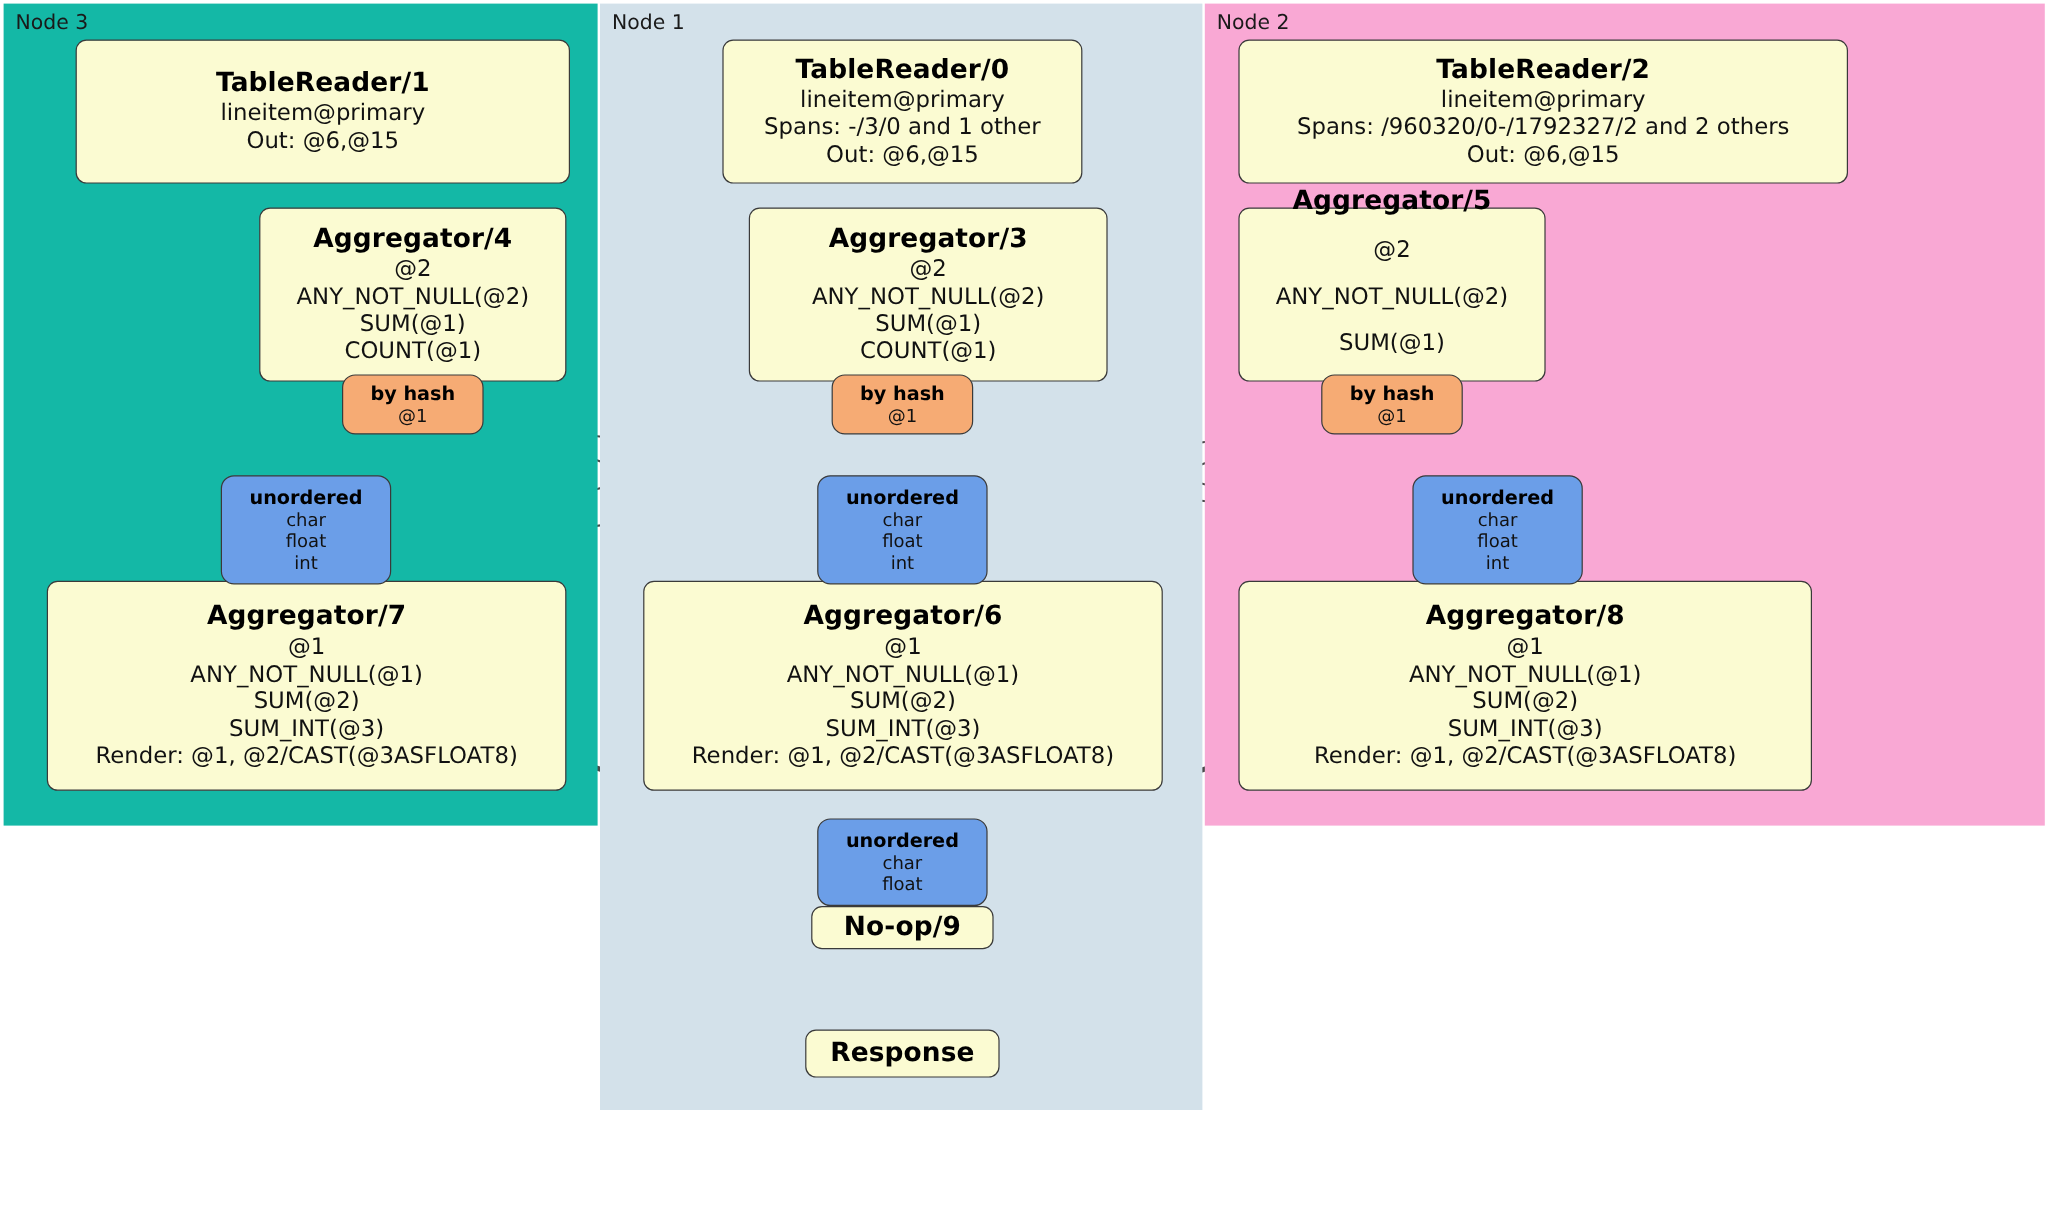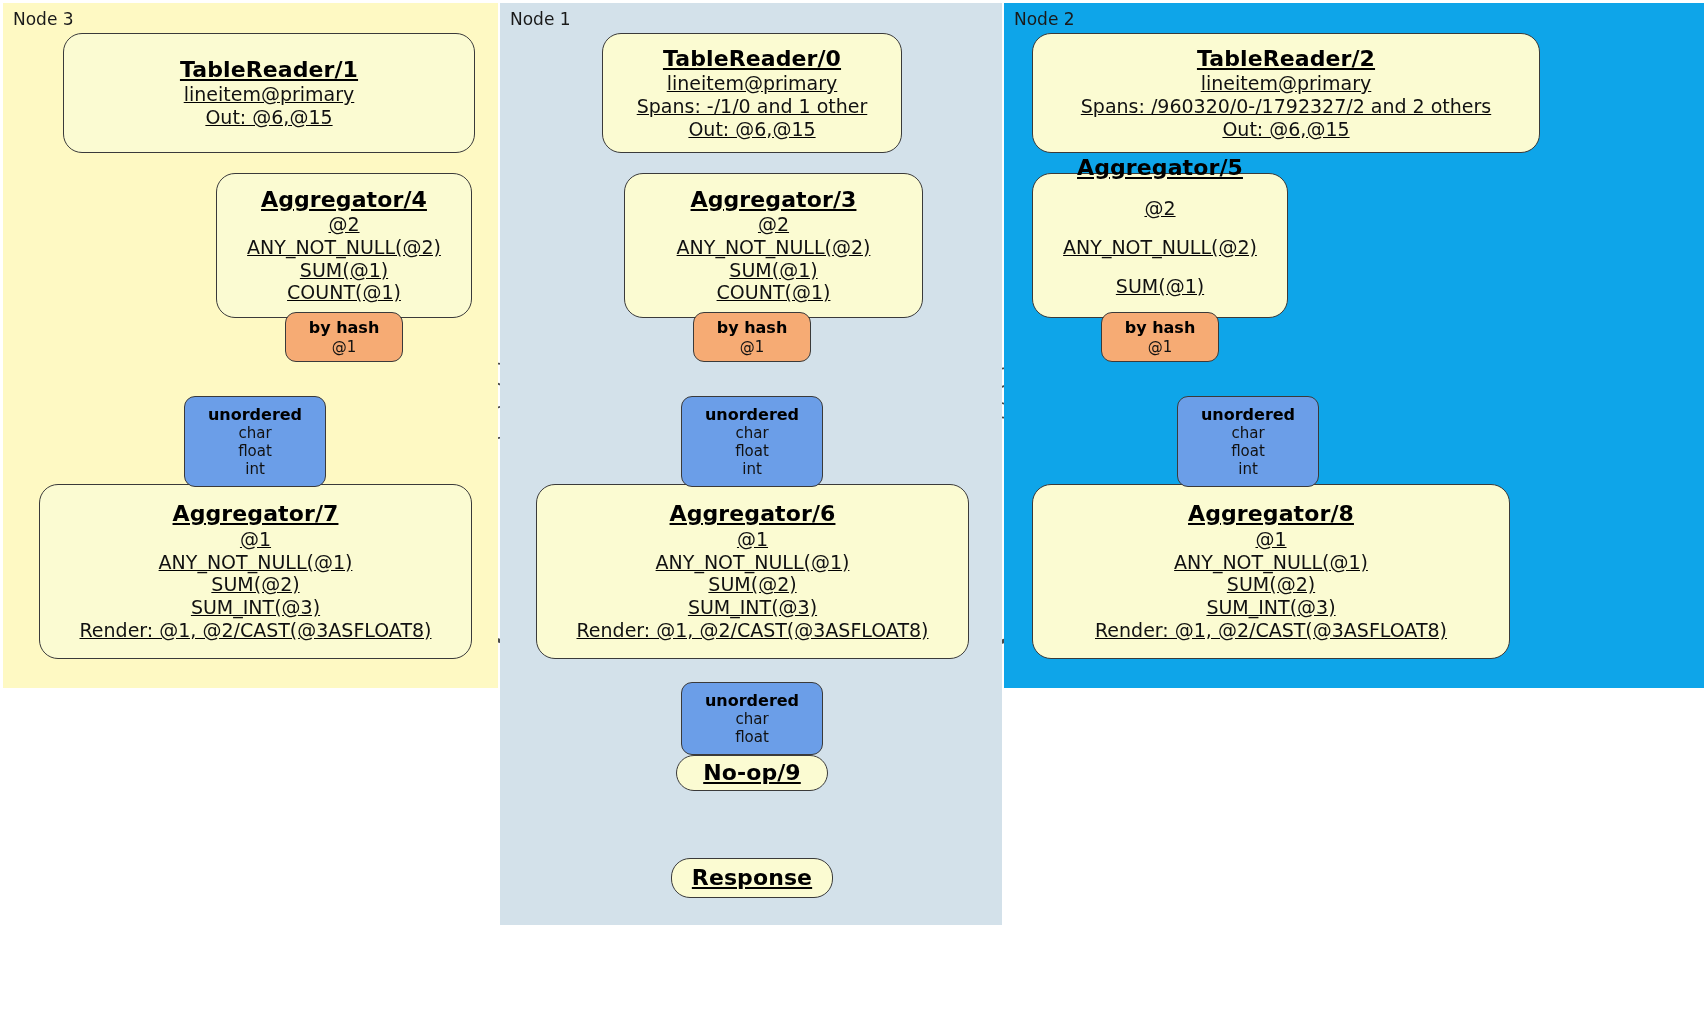--- a/index.html
+++ b/index.html
@@ -43,22 +43,21 @@
     display: flex;
     flex-direction: column;
     align-items: center;
     justify-content: center;
     text-align: center;
     line-height: 1.2;
   }
   .proc {
     background: #fbfbd2;
     border: 1.6px solid #3a3a3a;
-    border-radius: 19px;
-    text-decoration: underline;
+    border-radius: 9px;
   }
   .router-hash {
     background: #f6ab74;
     border: 1.6px solid #3a3a3a;
     border-radius: 11px;
   }
   .router-unordered {
     background: #6b9ee8;
     border: 1.6px solid #3a3a3a;
     border-radius: 11px;
@@ -84,29 +83,29 @@
   }
   .z-back { z-index: 1; }
   .z-mid  { z-index: 3; }
   .z-top  { z-index: 6; }
 </style>
 </head>
 <body>
 
 <div id="stage">
 
-  <div class="panel z-back" style="left:3px; top:3px; width:495px; height:685px; background:#fef9c3;">
+  <div class="panel z-back" style="left:3px; top:3px; width:495px; height:685px; background:#14b8a6;">
     <span class="panel-label">Node 3</span>
   </div>
 
   <div class="panel z-back" style="left:500px; top:3px; width:502px; height:922px; background:#d3e1ea;">
     <span class="panel-label">Node 1</span>
   </div>
 
-  <div class="panel z-back" style="left:1004px; top:3px; width:700px; height:685px; background:#0ea5e9;">
+  <div class="panel z-back" style="left:1004px; top:3px; width:700px; height:685px; background:#f9a8d4;">
     <span class="panel-label">Node 2</span>
   </div>
 
   <svg id="wires" viewBox="0 0 1706 1016">
     <defs>
       <marker id="ah" markerWidth="9" markerHeight="9" refX="7.2" refY="4.5" orient="auto">
         <path d="M0,0.6 L8,4.5 L0,8.4 z" fill="#4a4a4a"></path>
       </marker>
       <marker id="ahS" markerWidth="8" markerHeight="8" refX="6.6" refY="4" orient="auto">
         <path d="M0,0.7 L7,4 L0,7.3 z" fill="#4a4a4a"></path>
@@ -147,21 +146,21 @@
 
   <div class="node proc z-mid" style="left:63px; top:33px; width:412px; height:120px;">
     <div class="n-title">TableReader/1</div>
     <div class="n-line">lineitem@primary</div>
     <div class="n-line">Out: @6,@15</div>
   </div>
 
   <div class="node proc z-mid" style="left:602px; top:33px; width:300px; height:120px;">
     <div class="n-title">TableReader/0</div>
     <div class="n-line">lineitem@primary</div>
-    <div class="n-line">Spans: -/1/0 and 1 other</div>
+    <div class="n-line">Spans: -/3/0 and 1 other</div>
     <div class="n-line">Out: @6,@15</div>
   </div>
 
   <div class="node proc z-mid" style="left:1032px; top:33px; width:508px; height:120px;">
     <div class="n-title">TableReader/2</div>
     <div class="n-line">lineitem@primary</div>
     <div class="n-line">Spans: /960320/0-/1792327/2 and 2 others</div>
     <div class="n-line">Out: @6,@15</div>
   </div>
 

